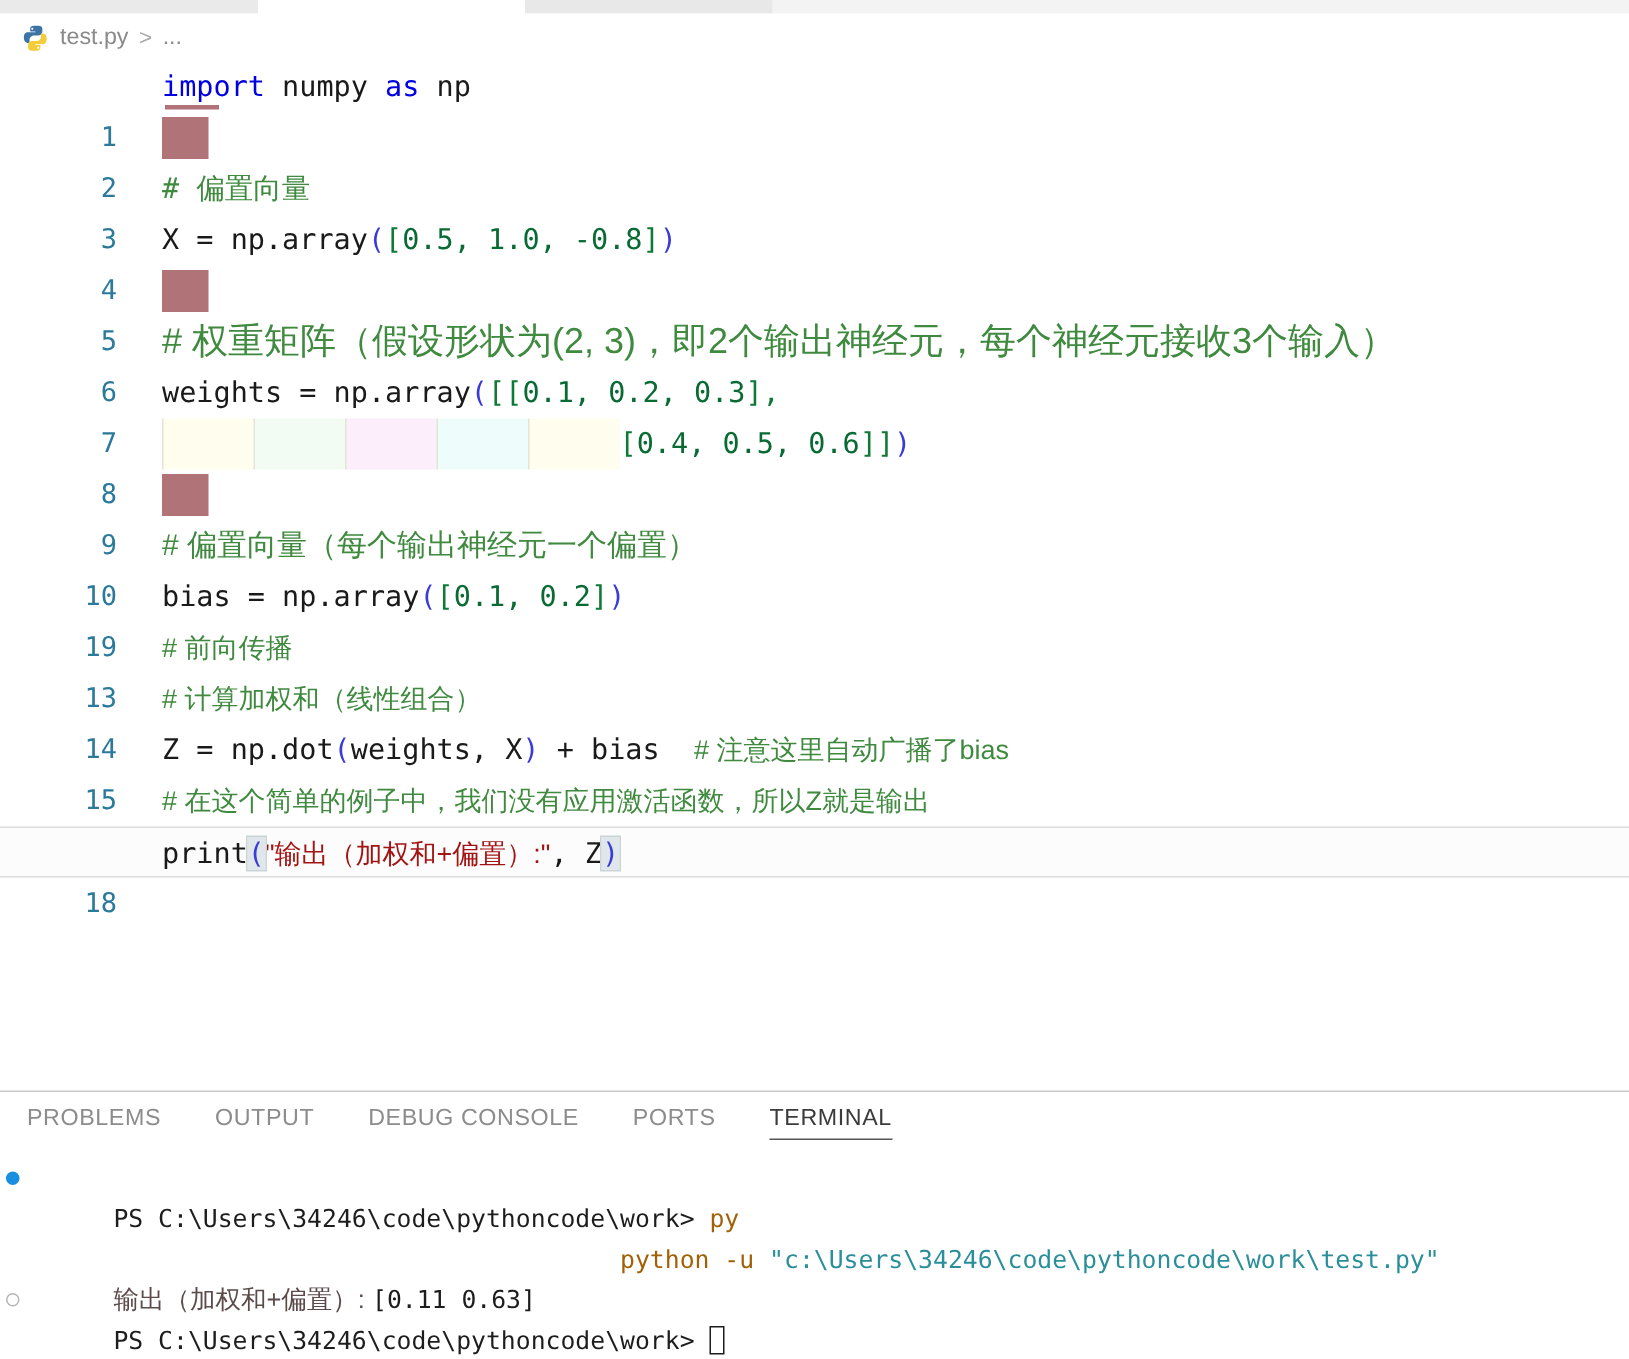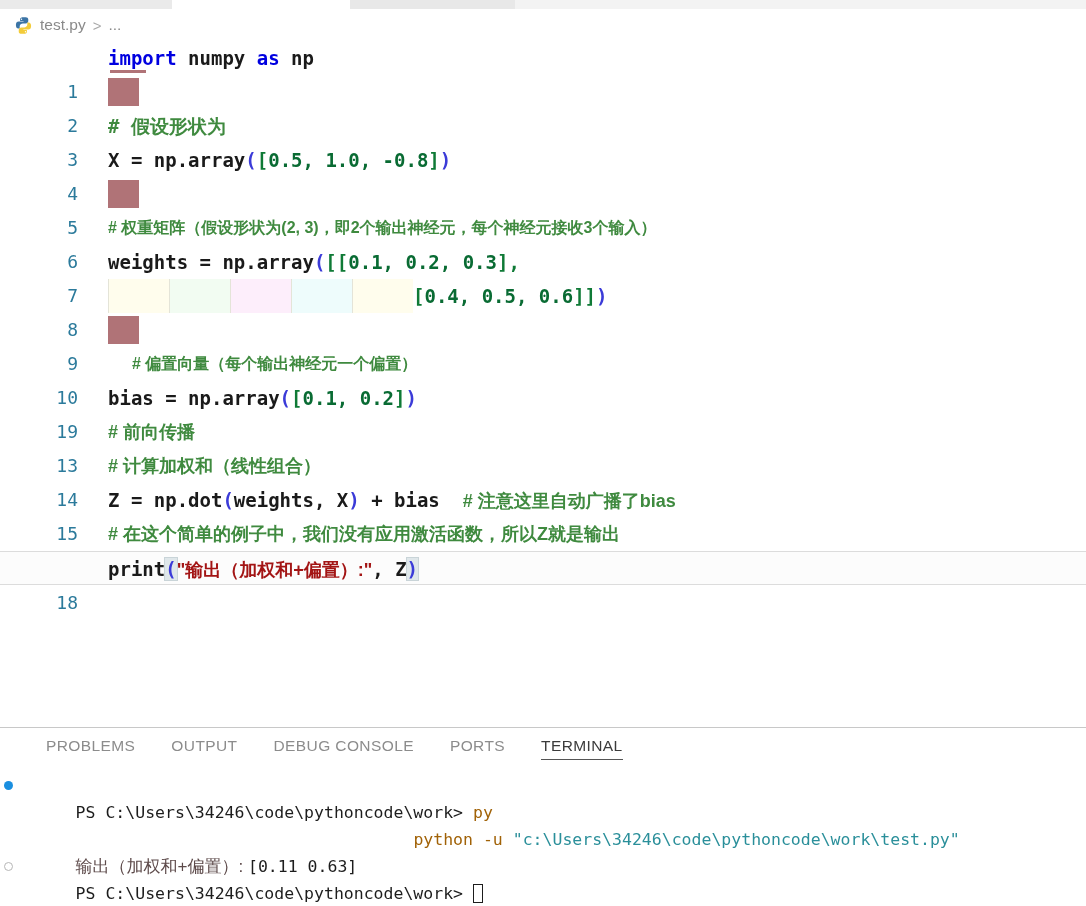--- a/index.html
+++ b/index.html
@@ -36,21 +36,20 @@
     white-space: pre;
   }
   .ln {
     position: absolute; left: 0; width: 78px; text-align: right;
     color: #2b7a9b; font-size: 18px;
     font-family: "DejaVu Sans Mono", "Liberation Mono", monospace;
   }
   .code {
     position: absolute; left: 108px; right: 0; top: 0; height: 34px;
     color: #1a1a1a;
-    font-weight: bold;
   }
   .cur-line { background: #fcfcfc; border-top: 1px solid #dcdcdc; border-bottom: 1px solid #dcdcdc; }
 
   
   .wsblock {
     position: absolute; left: 108px; top: 3px;
     width: 31px; height: 28px; background: #b07377;
   }
   
   .guides { position: absolute; left: 108px; top: 0; height: 34px; display: flex; }
@@ -67,21 +66,21 @@
   .num     { color: #096b33; }
   .brk     { color: #0f7a36; }
   .paren   { color: #3b3bd8; }
   .cmt     { color: #3f8a3f; }
   .str     { color: #a31515; }
   .bracket-hl { background: #dfe7ea; outline: 1px solid #c9d4d8; }
 
   
   #panel-sep { position: absolute; top: 727px; left: 0; width: 1086px; height: 1px; background: #c8c8c8; }
   #panel { position: absolute; top: 728px; left: 0; width: 1086px; height: 178px; background: #ffffff; }
-  #panel-tabs { position: absolute; top: 0; left: 0; height: 40px; display: flex; align-items: center; padding-left: 18px; gap: 36px; margin-left: 28px; }
+  #panel-tabs { position: absolute; top: 0; left: 0; height: 40px; display: flex; align-items: center; padding-left: 18px; gap: 36px; }
   .ptab {
     font-size: 15.5px; color: #8c8c8c; letter-spacing: .4px;
     font-family: "Liberation Sans", sans-serif;
     padding-bottom: 4px; white-space: nowrap;
   }
   .ptab.active { color: #3b3b3b; border-bottom: 1.6px solid #555; }
 
   
   #terminal {
     position: absolute; top: 44px; left: 0; width: 1086px; height: 134px;
@@ -129,36 +128,36 @@
   </div>
 
   <div class="line">
     <span class="ln">2</span>
     <span class="wsblock"></span>
     <span class="underline-im" style="top:-5px;"></span>
   </div>
 
   <div class="line">
     <span class="ln">3</span>
-    <span class="code cmt"># 假设形状为</span>
+    <span class="code cmt"># 偏置向量</span>
   </div>
 
   <div class="line">
     <span class="ln">4</span>
     <span class="code"><span class="ident">X = np.array</span><span class="paren">(</span><span class="brk">[</span><span class="num">0.5, 1.0, -0.8</span><span class="brk">]</span><span class="paren">)</span></span>
   </div>
 
   <div class="line">
     <span class="ln">5</span>
     <span class="wsblock"></span>
   </div>
 
   <div class="line">
     <span class="ln">6</span>
-    <span class="code cmt" style="font-family:'Liberation Sans',sans-serif;font-size:16px;"># 权重矩阵（假设形状为(2, 3)，即2个输出神经元，每个神经元接收3个输入）</span>
+    <span class="code cmt" style="font-family:'Liberation Sans',sans-serif;font-size:24px;"># 权重矩阵（假设形状为(2, 3)，即2个输出神经元，每个神经元接收3个输入）</span>
   </div>
 
   <div class="line">
     <span class="ln">7</span>
     <span class="code"><span class="ident">weights = np.array</span><span class="paren">(</span><span class="brk">[[</span><span class="num">0.1, 0.2, 0.3</span><span class="brk">],</span></span>
   </div>
 
   <div class="line">
     <span class="ln">8</span>
     <span class="guides">
@@ -171,21 +170,21 @@
     <span class="code" style="left:413px;"><span class="brk">[</span><span class="num">0.4, 0.5, 0.6</span><span class="brk">]]</span><span class="paren">)</span></span>
   </div>
 
   <div class="line">
     <span class="ln">9</span>
     <span class="wsblock"></span>
   </div>
 
   <div class="line">
     <span class="ln">10</span>
-    <span class="code cmt" style="font-family:'Liberation Sans',sans-serif;font-size:16px;margin-left:24px;"># 偏置向量（每个输出神经元一个偏置）</span>
+    <span class="code cmt" style="font-family:'Liberation Sans',sans-serif;font-size:20px;"># 偏置向量（每个输出神经元一个偏置）</span>
   </div>
 
   <div class="line">
     <span class="ln">19</span>
     <span class="code"><span class="ident">bias = np.array</span><span class="paren">(</span><span class="brk">[</span><span class="num">0.1, 0.2</span><span class="brk">]</span><span class="paren">)</span></span>
   </div>
 
 
   <div class="line">
     <span class="ln">13</span>

